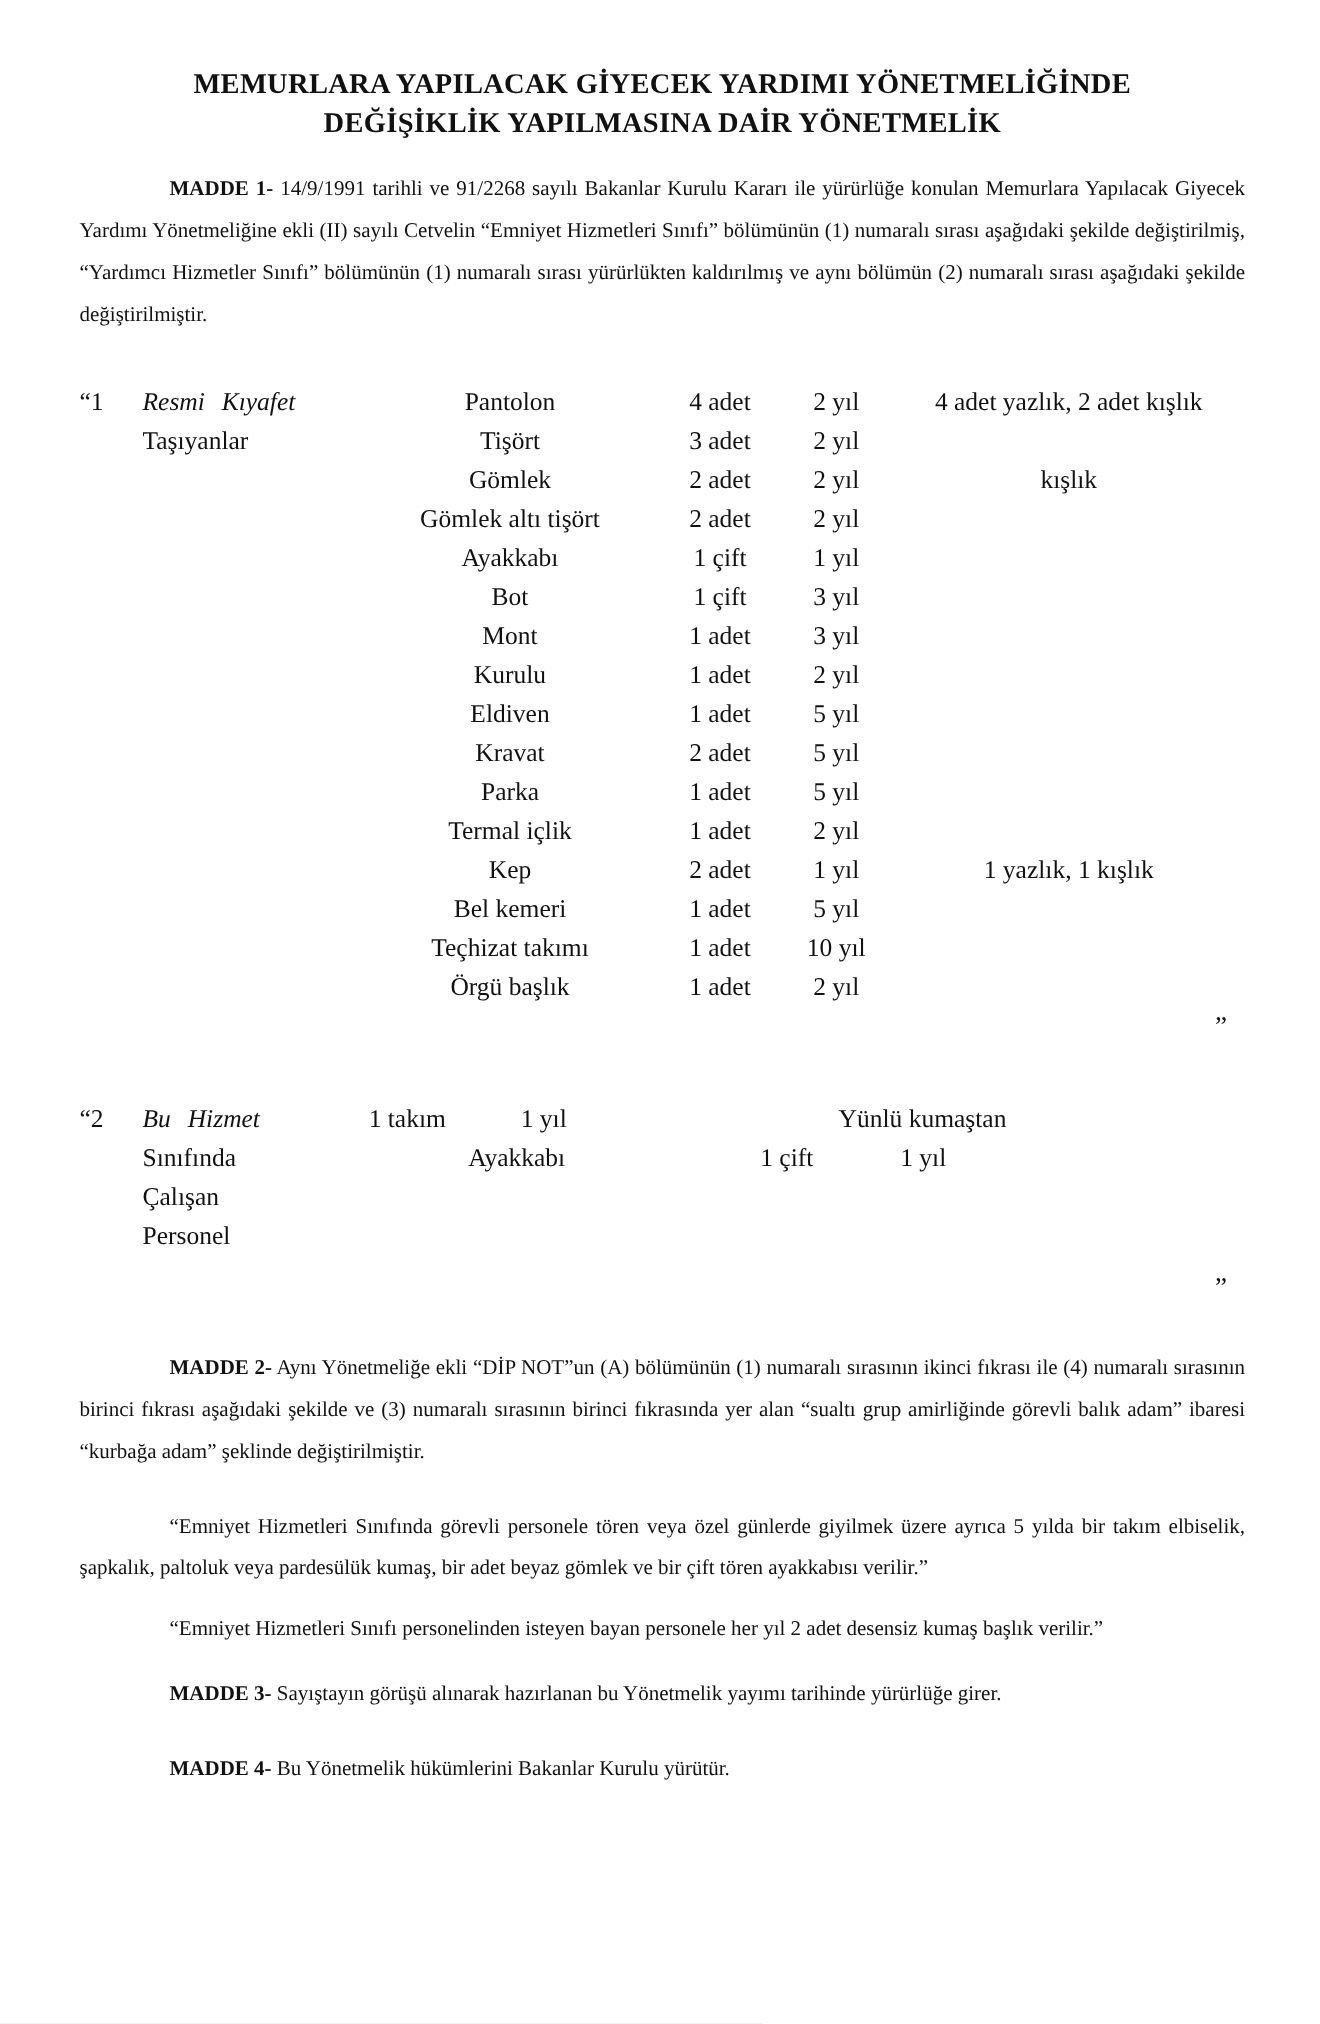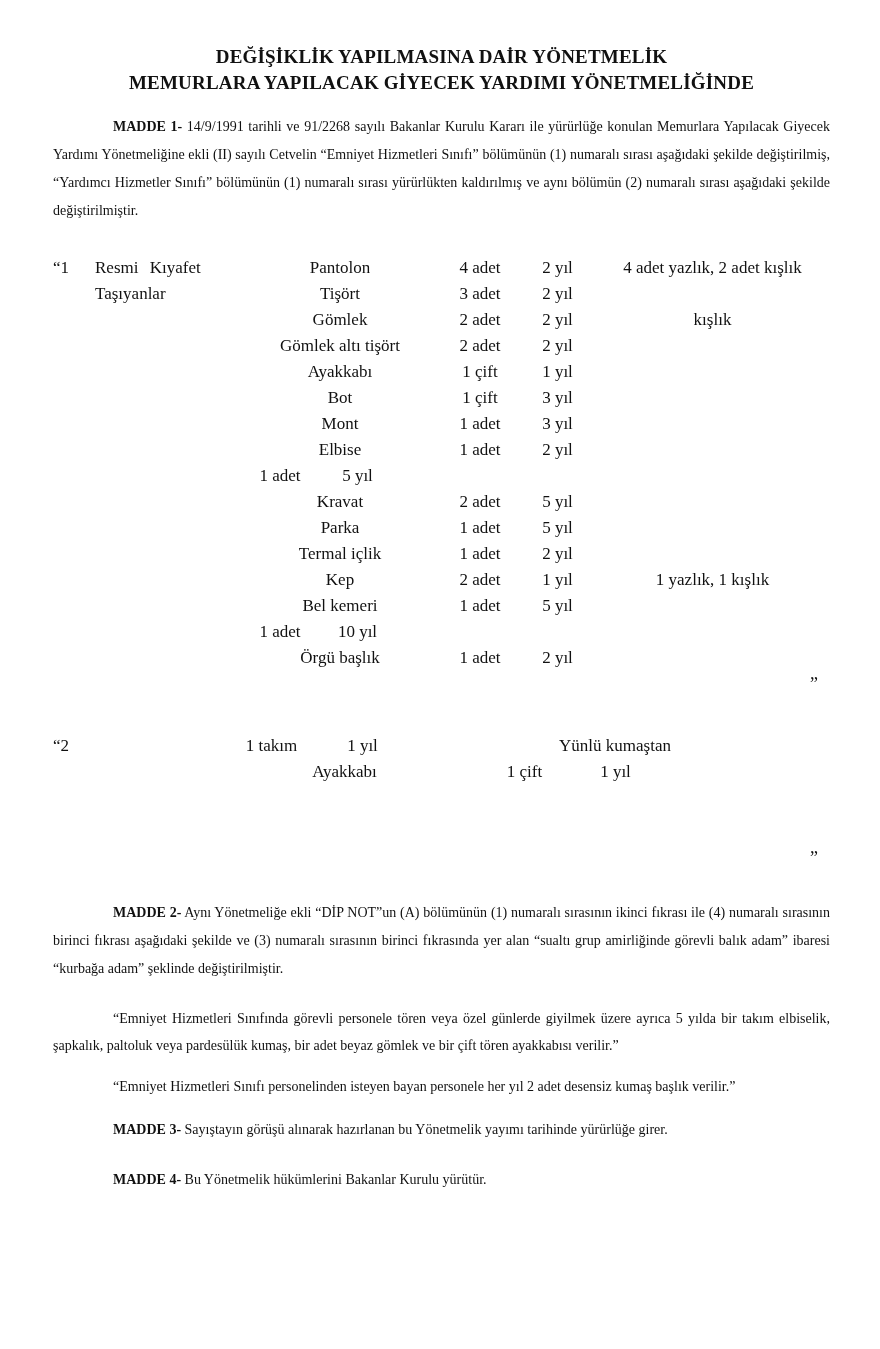--- a/index.html
+++ b/index.html
@@ -43,21 +43,21 @@
   .s2{margin-top:36px;padding-left:165px;min-height:104px;}
   .marker{
     position:absolute;left:0;top:0;width:40px;
   }
   .group{
     position:absolute;left:42px;top:0;
   }
   .s1 .group{width:145px;}
   .s2 .group{width:122px;}
   .gline{white-space:nowrap;}
-  .wsp{word-spacing:7px;}
+  .wsp{word-spacing:7px;font-style:italic;}
   .t-row{display:flex;text-align:center;}
   .s1 .c-item{width:200px;flex:none;}
   .s1 .c-qty{width:80px;flex:none;}
   .s1 .c-per{width:75px;flex:none;}
   .s1 .c-note{flex:1;}
   .s2 .c-item{width:253px;flex:none;}
   .s2 .c-qty{width:107px;flex:none;}
   .s2 .c-per{width:75px;flex:none;}
   .s2 .c-note{flex:1;}
   .close-quote{
@@ -68,22 +68,22 @@
   }
   .cq1{margin-top:0;}
   .cq2{margin-top:8px;}
 </style>
 </head>
 <body>
 
 <div class="page">
 
   <div class="title">
+    <div>MEMURLARA YAPILACAK GİYECEK YARDIMI YÖNETMELİĞİNDE</div>
     <div>DEĞİŞİKLİK YAPILMASINA DAİR YÖNETMELİK</div>
-    <div>MEMURLARA YAPILACAK GİYECEK YARDIMI YÖNETMELİĞİNDE</div>
   </div>
 
   <p class="para p-m1"><span class="lbl">MADDE 1-</span><span> 14/9/1991 tarihli ve 91/2268 sayılı Bakanlar Kurulu Kararı ile yürürlüğe konulan Memurlara Yapılacak Giyecek Yardımı Yönetmeliğine ekli (II) sayılı Cetvelin “Emniyet Hizmetleri Sınıfı” bölümünün (1) numaralı sırası aşağıdaki şekilde değiştirilmiş, “Yardımcı Hizmetler Sınıfı” bölümünün (1) numaralı sırası yürürlükten kaldırılmış ve aynı bölümün (2) numaralı sırası aşağıdaki şekilde değiştirilmiştir.</span></p>
 
   <div class="sched s1">
     <div class="marker">“1</div>
     <div class="group">
       <div class="gline wsp">Resmi Kıyafet</div>
       <div class="gline">Taşıyanlar</div>
     </div>
@@ -123,26 +123,27 @@
         <div class="c-per">3 yıl</div>
         <div class="c-note"></div>
       </div>
     <div class="t-row">
         <div class="c-item">Mont</div>
         <div class="c-qty">1 adet</div>
         <div class="c-per">3 yıl</div>
         <div class="c-note"></div>
       </div>
     <div class="t-row">
-        <div class="c-item">Elbise</div>
-        <div class="c-qty">1 adet</div>
-        <div class="c-per">2 yıl</div>
-        <div class="c-note"></div>
-      </div>
-    <div class="t-row">
+        <div class="c-item">Kurulu</div>
+        <div class="c-qty">1 adet</div>
+        <div class="c-per">2 yıl</div>
+        <div class="c-note"></div>
+      </div>
+    <div class="t-row">
+        <div class="c-item">Eldiven</div>
         <div class="c-qty">1 adet</div>
         <div class="c-per">5 yıl</div>
         <div class="c-note"></div>
       </div>
     <div class="t-row">
         <div class="c-item">Kravat</div>
         <div class="c-qty">2 adet</div>
         <div class="c-per">5 yıl</div>
         <div class="c-note"></div>
       </div>
@@ -164,35 +165,42 @@
         <div class="c-per">1 yıl</div>
         <div class="c-note">1 yazlık, 1 kışlık</div>
       </div>
     <div class="t-row">
         <div class="c-item">Bel kemeri</div>
         <div class="c-qty">1 adet</div>
         <div class="c-per">5 yıl</div>
         <div class="c-note"></div>
       </div>
     <div class="t-row">
+        <div class="c-item">Teçhizat takımı</div>
         <div class="c-qty">1 adet</div>
         <div class="c-per">10 yıl</div>
         <div class="c-note"></div>
       </div>
     <div class="t-row">
         <div class="c-item">Örgü başlık</div>
         <div class="c-qty">1 adet</div>
         <div class="c-per">2 yıl</div>
         <div class="c-note"></div>
       </div>
   </div>
   <div class="close-quote cq1">”</div>
 
   <div class="sched s2">
     <div class="marker">“2</div>
+    <div class="group">
+      <div class="gline wsp">Bu Hizmet</div>
+      <div class="gline">Sınıfında</div>
+      <div class="gline">Çalışan</div>
+      <div class="gline">Personel</div>
+    </div>
     <div class="t-row">
         <div class="c-qty">1 takım</div>
         <div class="c-per">1 yıl</div>
         <div class="c-note">Yünlü kumaştan</div>
       </div>
     <div class="t-row">
         <div class="c-item">Ayakkabı</div>
         <div class="c-qty">1 çift</div>
         <div class="c-per">1 yıl</div>
         <div class="c-note"></div>

